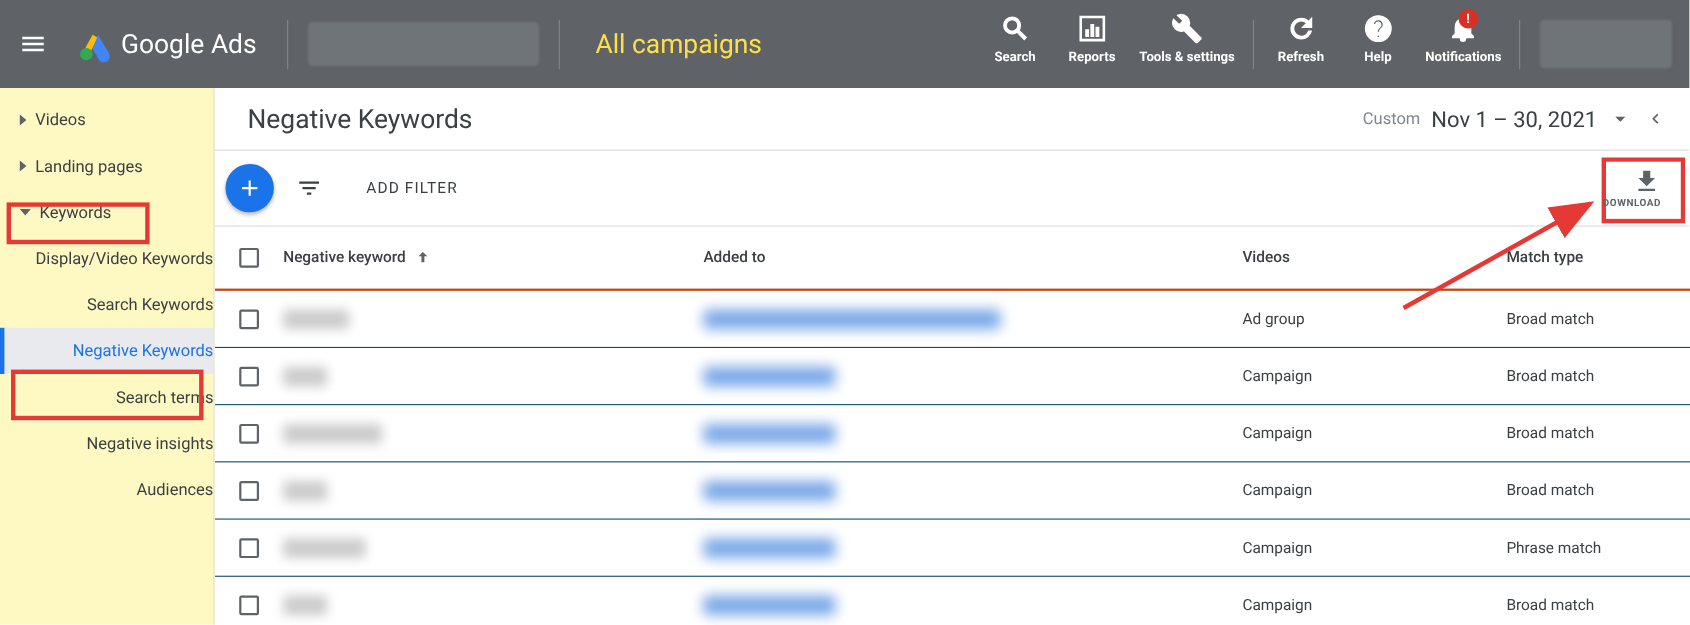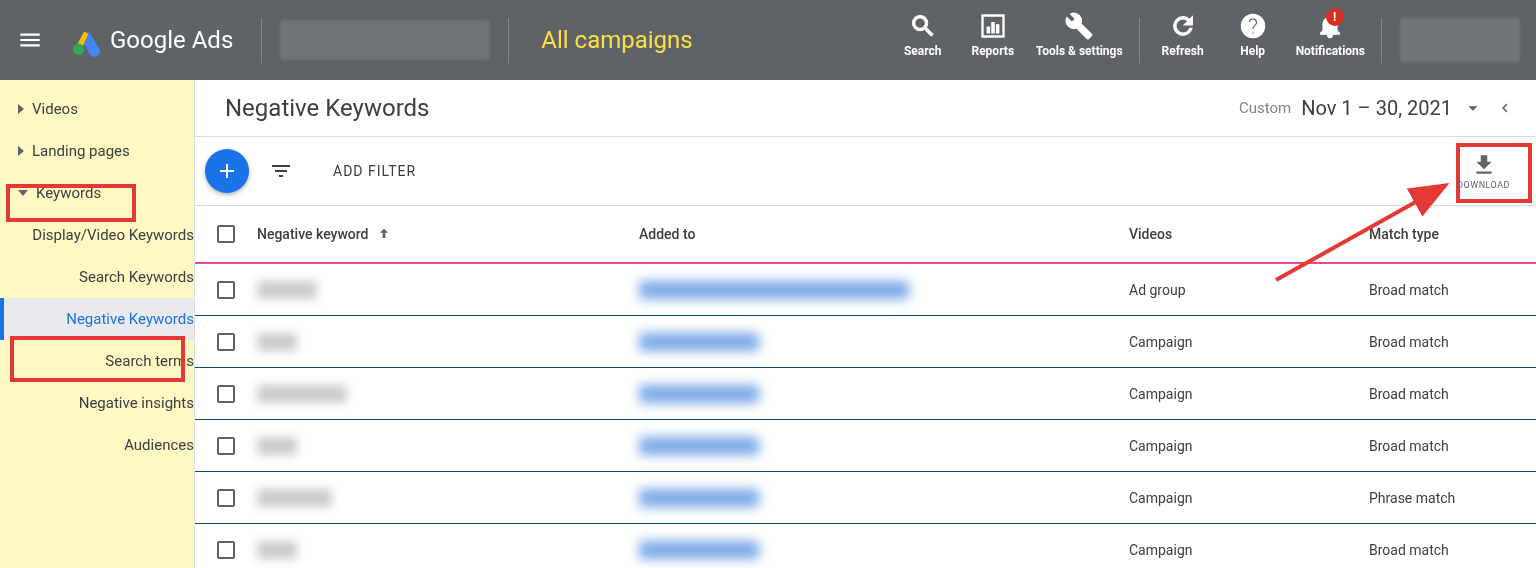--- a/index.html
+++ b/index.html
@@ -45,30 +45,30 @@
   .page-title { font-size: 24px; color: #3c4043; font-weight: 400; flex: 1; }
   .date-custom { color: #80868b; font-size: 15px; margin-right: 10px; }
   .date-value { font-size: 20px; color: #3c4043; margin-right: 10px; }
 
   .toolbar-row { display: flex; align-items: center; padding: 12px 22px 12px 10px; border-bottom: 1px solid #dadce0; position: relative; }
   .add-btn { width: 44px; height: 44px; border-radius: 50%; background: #1a73e8; display: flex; align-items: center; justify-content: center; cursor: pointer; box-shadow: 0 2px 4px rgba(0,0,0,0.3); }
   .add-btn svg { width: 24px; height: 24px; }
   .filter-icon { width: 44px; height: 44px; display: flex; align-items: center; justify-content: center; cursor: pointer; margin-left: 10px; }
   .add-filter { font-size: 14px; letter-spacing: 1px; font-weight: 400; color: #3c4043; margin-left: 30px; cursor: pointer; }
   .toolbar-spacer { flex: 1; }
-  .download-btn { display: flex; flex-direction: column; align-items: center; cursor: pointer; padding: 2px 4px; position: relative; z-index: 2; }
+  .download-btn { display: flex; flex-direction: column; align-items: flex-end; cursor: pointer; padding: 2px 4px; position: relative; z-index: 2; font-weight: bold; }
   .download-btn svg { width: 26px; height: 26px; }
   .download-label { font-size: 9px; letter-spacing: 0.5px; color: #5f6368; margin-top: 2px; }
 
   .download-highlight { position: absolute; border: 4px solid #e53935; pointer-events: none; right: 4px; top: 6px; width: 76px; height: 60px; z-index: 1;}
 
   
   .table { flex: 1; overflow: auto; }
   .thead, .trow { display: flex; align-items: center; border-bottom: 1px solid #0c4a6e; font-size: 14px; }
-  .thead { height: 58px; font-weight: 500; color: #3c4043; border-bottom: 2px solid #ec4899; }
+  .thead { height: 58px; font-weight: 500; color: #3c4043; border-bottom: 2px solid #c2410c; }
   .trow { height: 52px; }
   .cell-check { width: 62px; display: flex; justify-content: center; }
   .cell-kw { width: 382px; padding-right: 16px; display:flex; align-items:center; gap:8px;}
   .cell-added { width: 490px; padding-right: 16px; }
   .cell-level { width: 240px; }
   .cell-match { flex: 1; }
   .check-box { width: 18px; height: 18px; border: 2px solid #5f6368; border-radius: 2px; }
 
   .blur-text { background: #ccc; height: 18px; border-radius: 3px; filter: blur(5px); }
   .blur-blue { background: #7aa8e8; height: 18px; border-radius: 3px; filter: blur(6px); }

